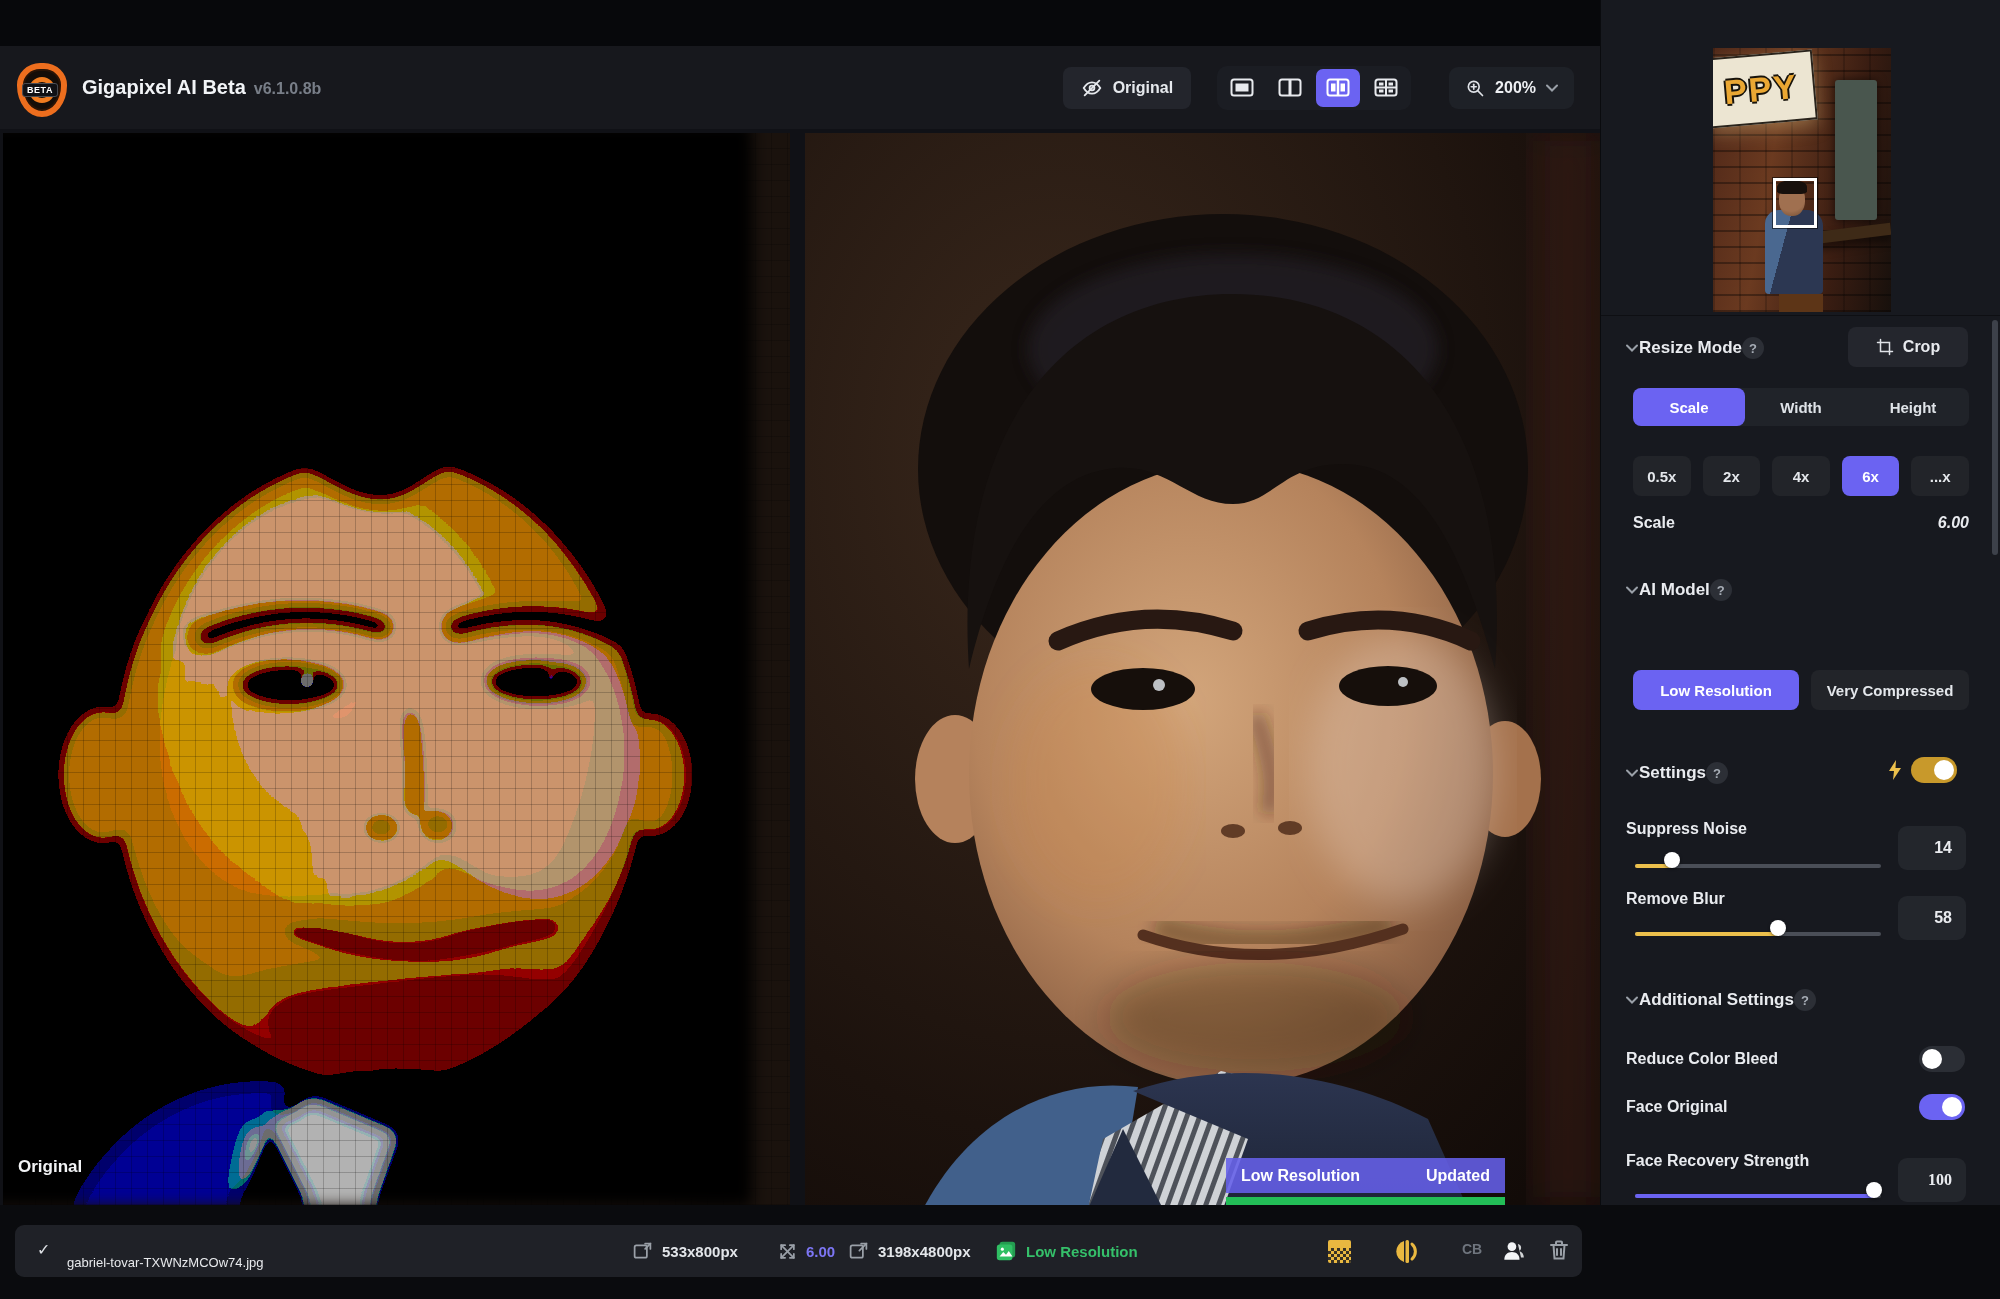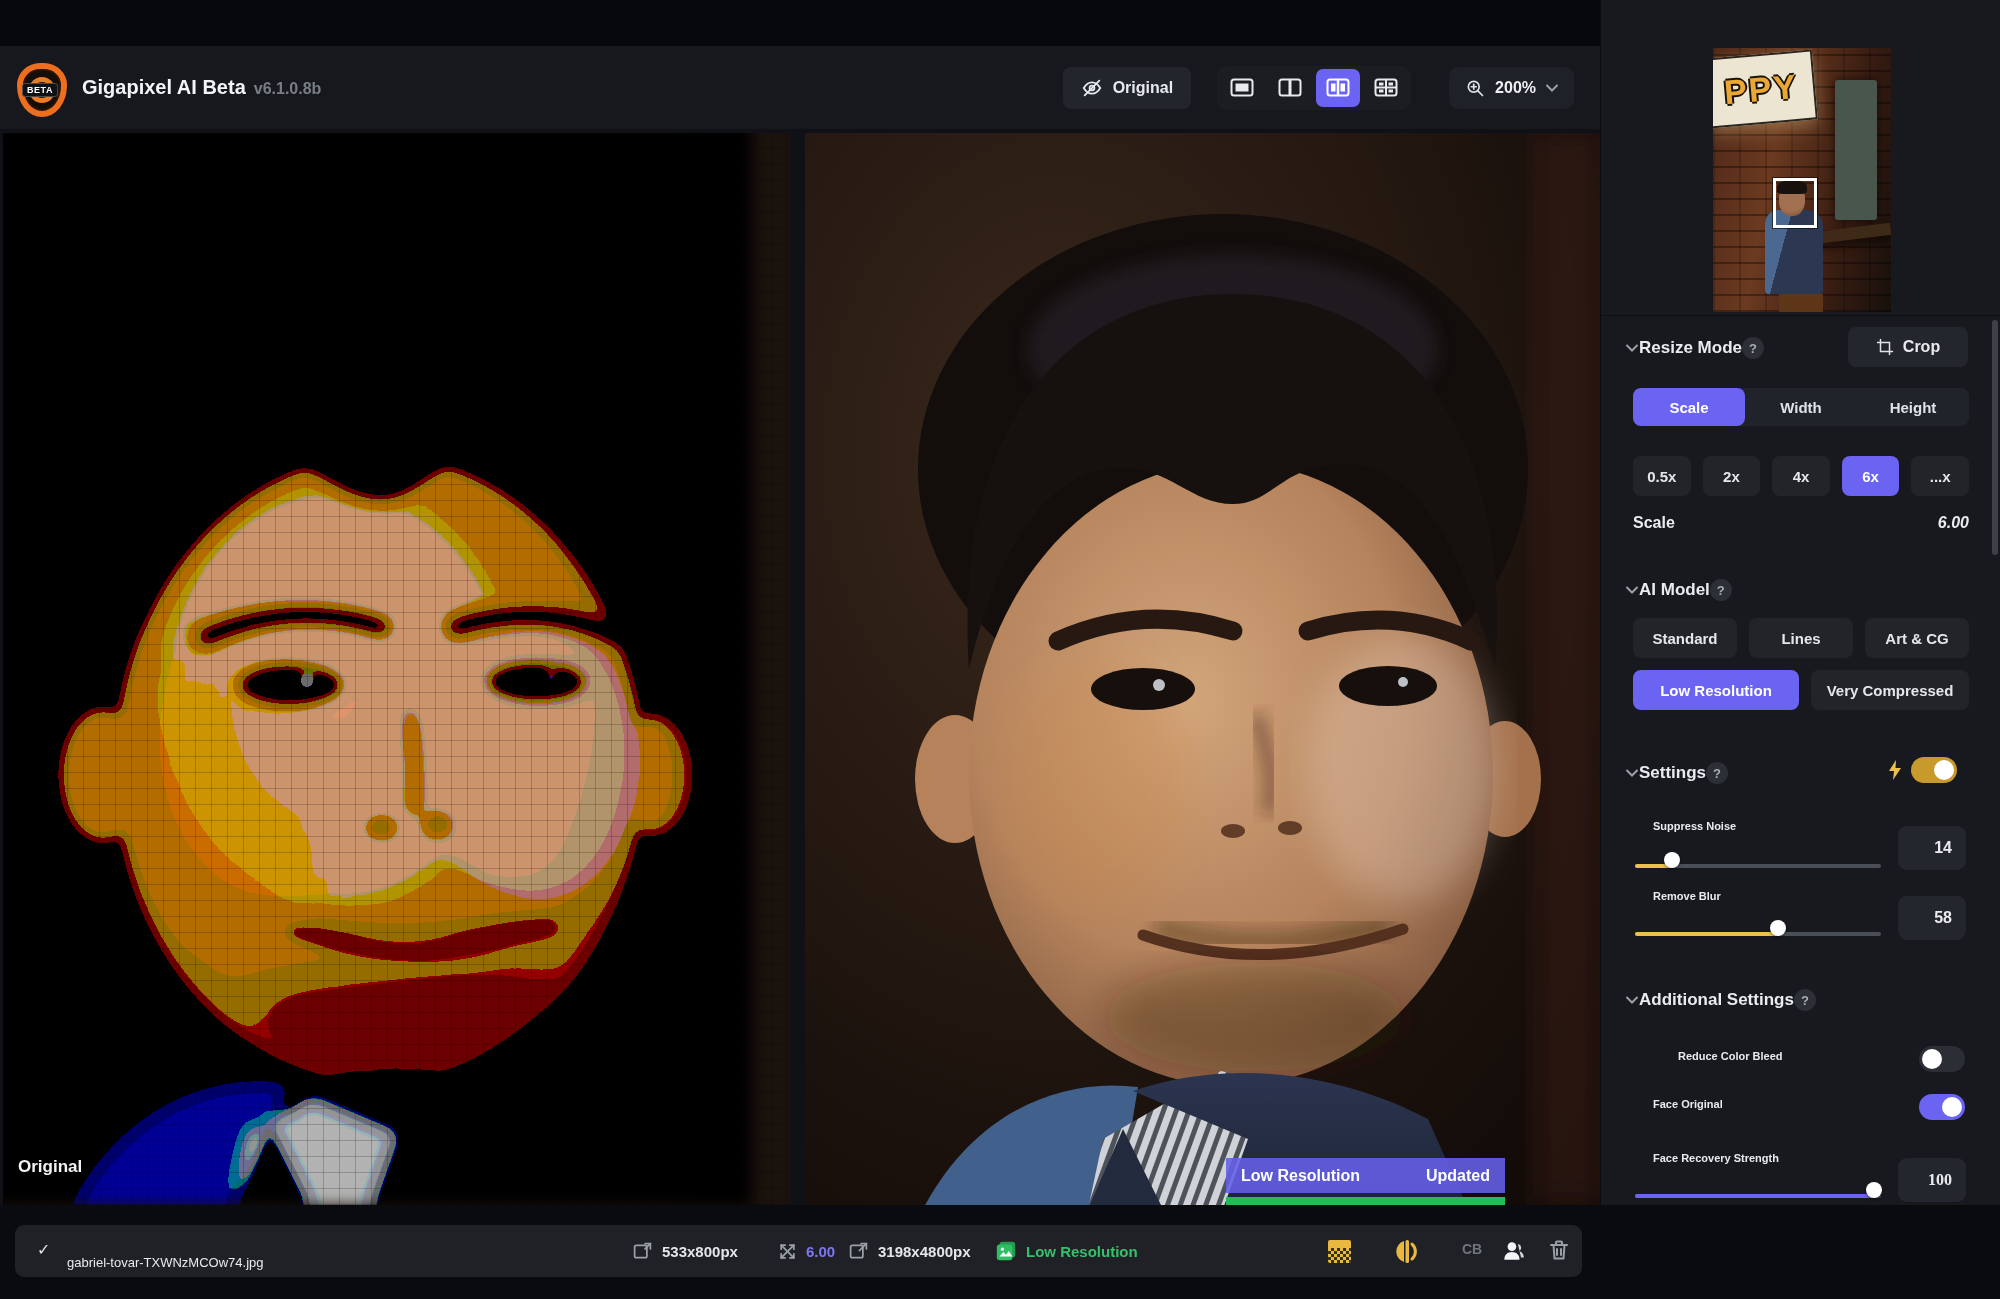--- a/index.html
+++ b/index.html
@@ -102,21 +102,21 @@
   .model-row{position:absolute;left:32px;width:336px;display:flex;gap:12px;}
   .mbtn{height:40px;background:#222429;border-radius:8px;display:flex;align-items:center;
      justify-content:center;font-size:15px;font-weight:700;color:#e4e7eb;padding:0 14px;box-sizing:border-box;}
   .mbtn.sel{background:#6b63f2;color:#fff;}
   .settings-right{position:absolute;left:286px;top:757px;display:flex;align-items:center;gap:8px;}
   .toggle{width:46px;height:26px;border-radius:13px;position:relative;background:#2b2e35;}
   .toggle .knob{position:absolute;top:3px;left:3px;width:20px;height:20px;border-radius:50%;background:#fff;}
   .toggle.on-yellow{background:#c8992b;}
   .toggle.on-purple{background:#6b63f2;}
   .toggle.on-yellow .knob,.toggle.on-purple .knob{left:auto;right:3px;}
-  .ctl-label{position:absolute;left:52px;font-size:11px;font-weight:700;color:#e9ebef;}
+  .ctl-label{position:absolute;left:25px;font-size:16px;font-weight:700;color:#e9ebef;}
   .valbox{position:absolute;left:297px;width:68px;height:44px;background:#23262c;border-radius:9px;
      display:flex;align-items:center;justify-content:flex-end;padding-right:14px;box-sizing:border-box;
      font-size:16px;font-weight:700;}
   .slider{position:absolute;left:34px;width:246px;height:16px;}
   .slider .track{position:absolute;left:0;right:0;top:6px;height:4px;border-radius:2px;background:#4a4e57;}
   .slider .fill{position:absolute;left:0;top:0;height:4px;border-radius:2px;}
   .slider .fill.y{background:#ecc04c;}
   .slider .fill.p{background:#6b63f2;}
   .slider .knob{position:absolute;top:-6px;width:16px;height:16px;border-radius:50%;background:#fff;
      transform:translateX(-8px);box-shadow:0 1px 3px rgba(0,0,0,.5);}
@@ -373,25 +373,20 @@
       <span class="val">6.00</span>
     </div>
 
     <div class="sec-head" style="top:572px;">
       <svg class="chev" viewBox="0 0 14 14" fill="none" stroke="#9aa0a8" stroke-width="2" stroke-linecap="round">
           <polyline points="2,4.5 7,9.5 12,4.5"></polyline>
         </svg>
       <span class="sec-title">AI Model</span>
       <span class="help">?</span>
     </div>
-    <div class="model-row" style="top:618px;">
-      <div class="mbtn" style="flex:1;">Standard</div>
-      <div class="mbtn" style="flex:1;">Lines</div>
-      <div class="mbtn" style="flex:1;">Art &amp; CG</div>
-    </div>
     <div class="model-row" style="top:670px;">
       <div class="mbtn sel" style="width:166px;">Low Resolution</div>
       <div class="mbtn" style="flex:1;">Very Compressed</div>
     </div>
 
     <div class="sec-head" style="top:755px;">
       <svg class="chev" viewBox="0 0 14 14" fill="none" stroke="#9aa0a8" stroke-width="2" stroke-linecap="round">
           <polyline points="2,4.5 7,9.5 12,4.5"></polyline>
         </svg>
       <span class="sec-title">Settings</span>
@@ -424,21 +419,21 @@
       <div class="knob" style="left: 58%;"></div>
     </div>
 
     <div class="sec-head" style="top:982px;">
       <svg class="chev" viewBox="0 0 14 14" fill="none" stroke="#9aa0a8" stroke-width="2" stroke-linecap="round">
           <polyline points="2,4.5 7,9.5 12,4.5"></polyline>
         </svg>
       <span class="sec-title">Additional Settings</span>
       <span class="help">?</span>
     </div>
-    <div class="ctl-label" style="top:1050px;margin-left:25px;">Reduce Color Bleed</div>
+    <div class="ctl-label" style="top:1050px;">Reduce Color Bleed</div>
     <div class="toggle trow-toggle" style="top:1046px;">
         <div class="knob"></div>
       </div>
     <div class="ctl-label" style="top:1098px;">Face Original</div>
     <div class="toggle on-purple trow-toggle" style="top:1094px;">
         <div class="knob"></div>
       </div>
     <div class="ctl-label" style="top:1152px;">Face Recovery Strength</div>
     <div class="valbox" style="top:1158px;font-family:Liberation Serif, serif;">100</div>
     <div class="slider" style="top:1188px;">

